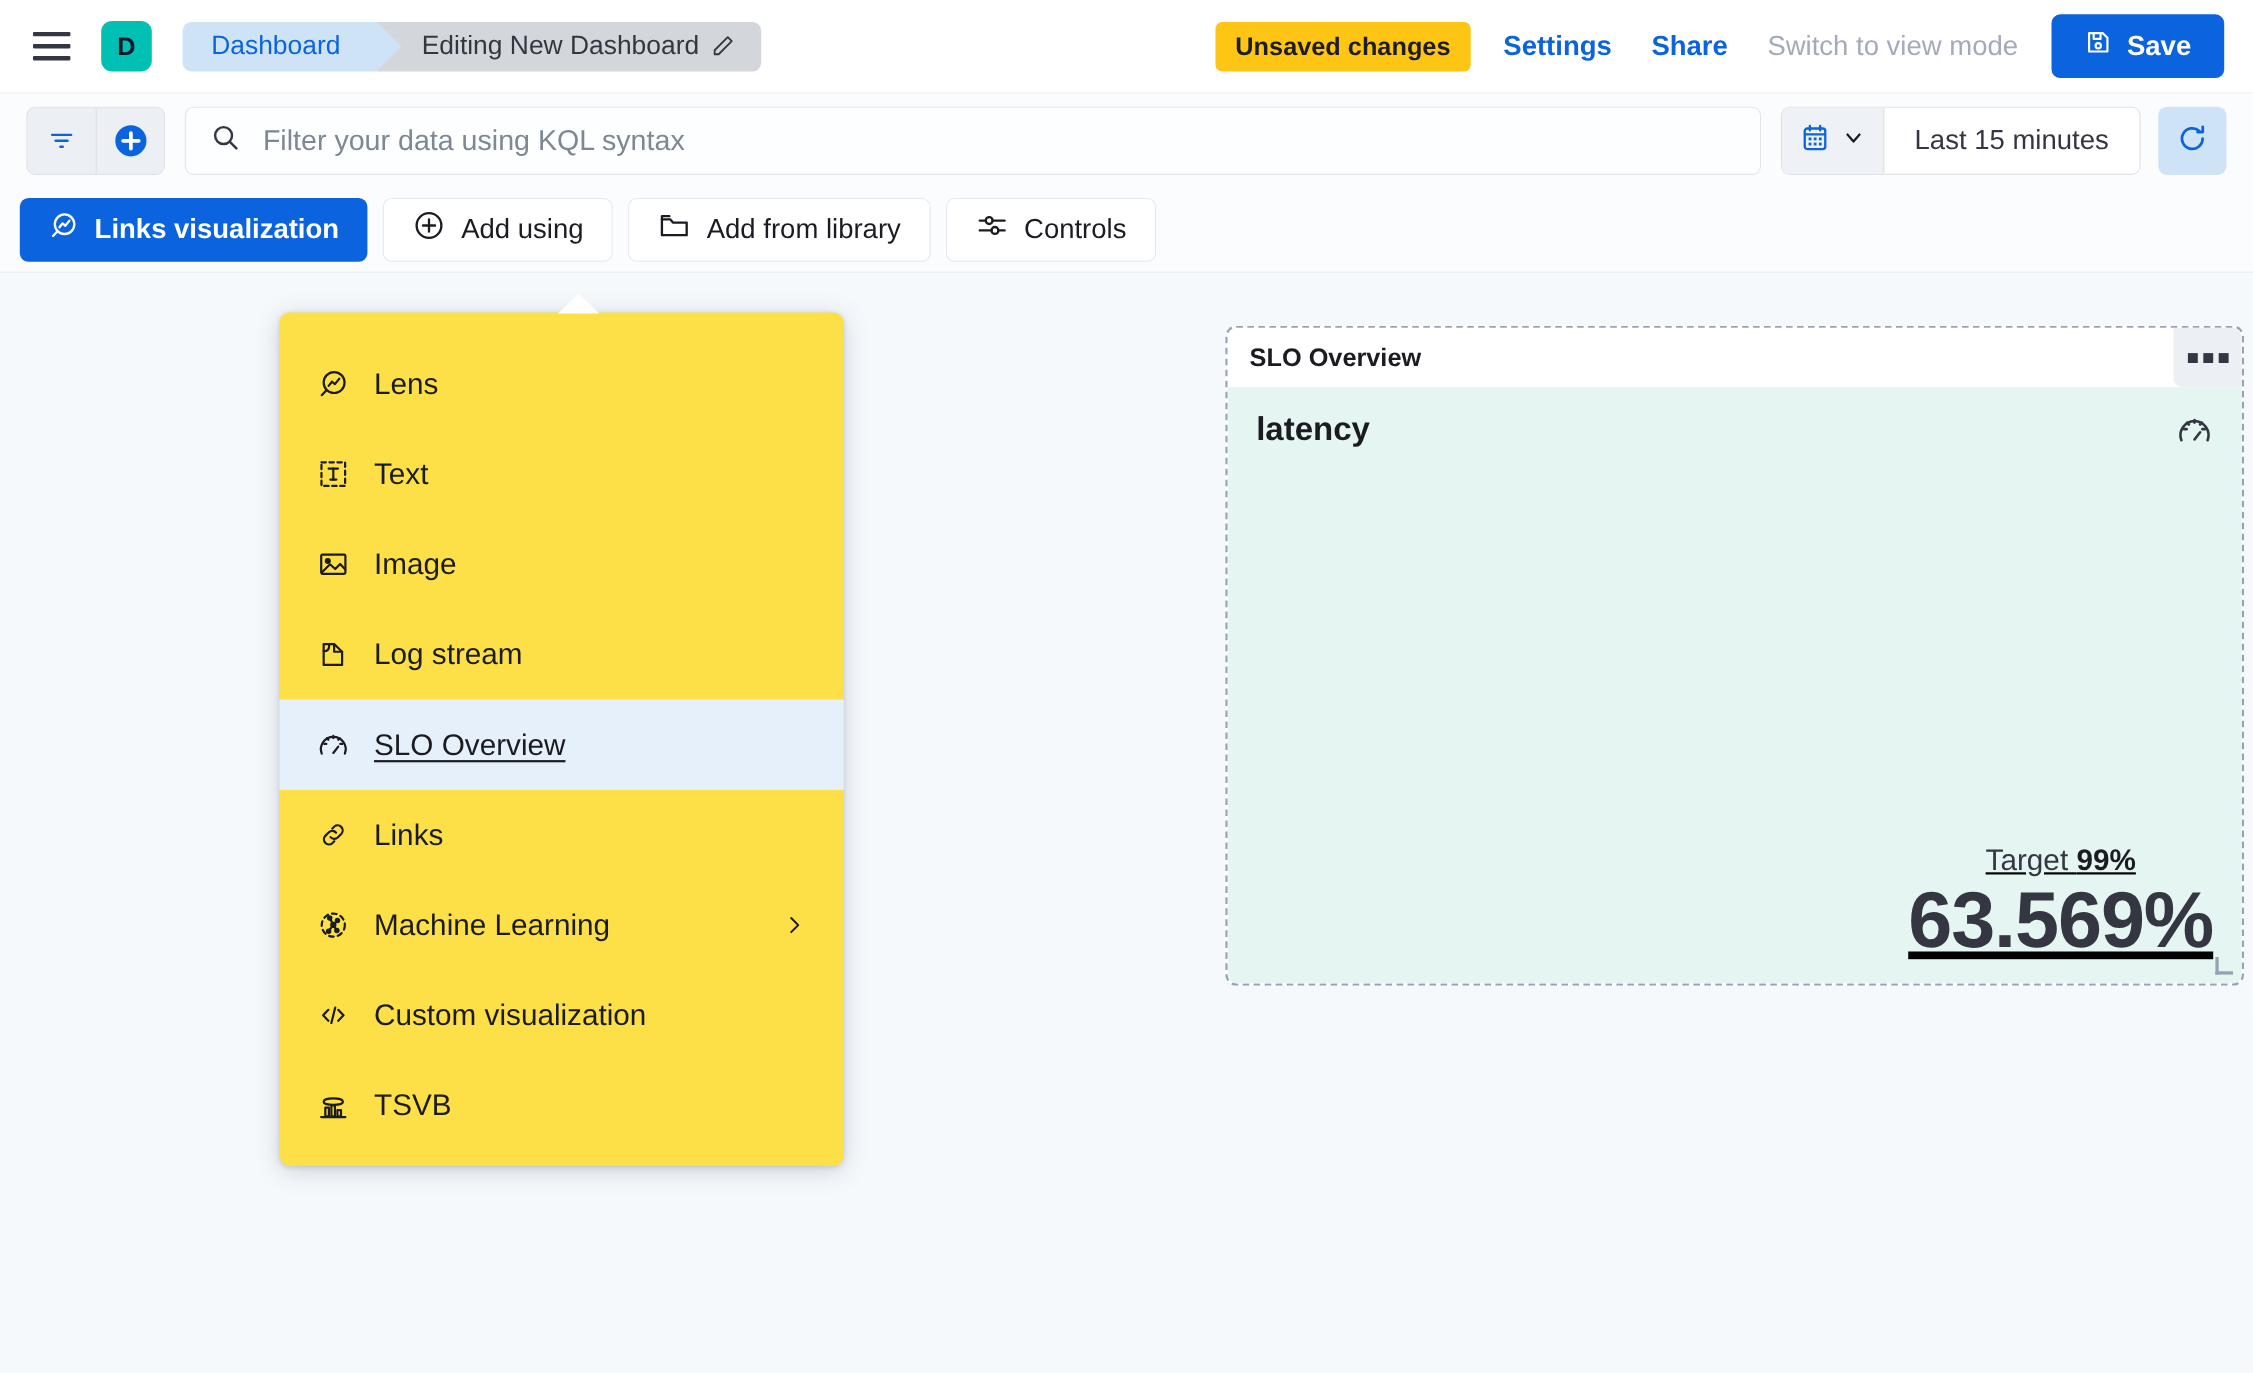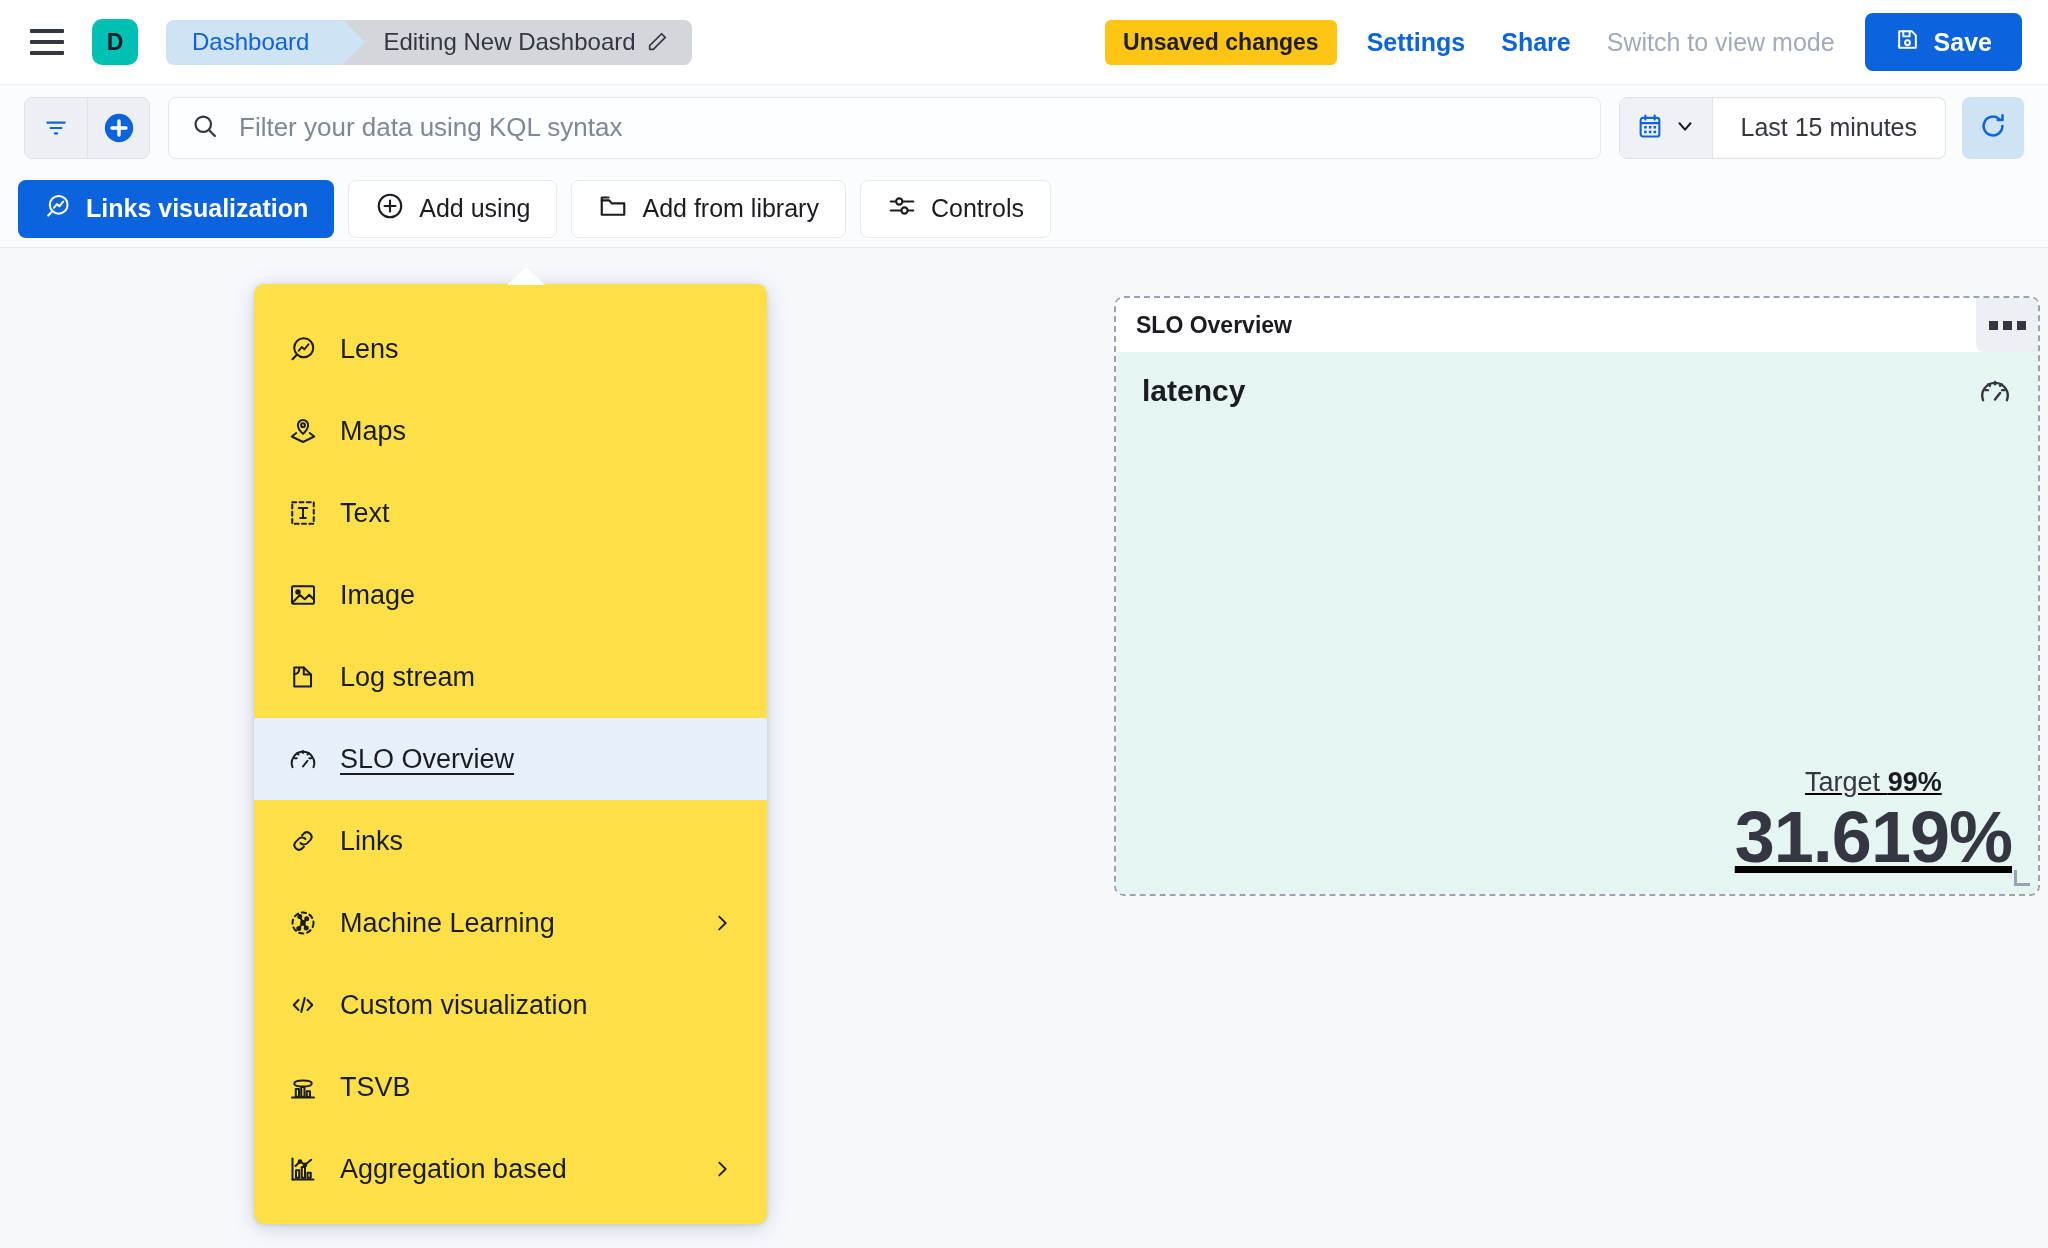--- a/index.html
+++ b/index.html
@@ -587,48 +587,38 @@
         <line x1="5.4" y1="11.4" x2="6.9" y2="11.4"></line>
         <line x1="17.1" y1="11.4" x2="18.6" y2="11.4"></line>
         <line x1="7.3" y1="7.3" x2="8.4" y2="8.4"></line>
         <line x1="16.7" y1="7.3" x2="15.6" y2="8.4"></line>
       </svg>
     </span>
     <div class="slo-footer">
       <div class="slo-target">
         <span>Target </span><b>99%</b>
       </div>
-      <div class="slo-value">31.619%</div>
+      <div class="slo-value">63.569%</div>
     </div>
     <div class="resize-handle"></div>
   </div>
 </div>
 
 <div class="popover">
   <div class="popover-arrow"></div>
   <div id="menu-list">
       <div class="menu-item">
         <span class="menu-icon">
           <svg width="30" height="30" viewBox="0 0 24 24" fill="none" stroke="#1a1c21" stroke-width="1.6" stroke-linecap="round" stroke-linejoin="round">
             <circle cx="12.6" cy="11" r="7.6"></circle>
             <line x1="7" y1="16.6" x2="3.6" y2="20.2"></line>
             <polyline points="8.6,13.4 11,10.4 13.2,12.2 16.4,8.2"></polyline>
           </svg>
         </span>
         <span class="menu-label">Lens</span>
-      </div>
-      <div class="menu-item">
-        <span class="menu-icon">
-          <svg width="30" height="30" viewBox="0 0 24 24" fill="none" stroke="#1a1c21" stroke-width="1.6" stroke-linecap="round" stroke-linejoin="round">
-            <path d="M12 3.2a4.1 4.1 0 0 1 4.1 4.1c0 3-4.1 7-4.1 7s-4.1-4-4.1-7A4.1 4.1 0 0 1 12 3.2z"></path>
-            <circle cx="12" cy="7.3" r="1.5"></circle>
-            <polyline points="6.6,13.6 3,16.4 12,20.8 21,16.4 17.4,13.6"></polyline>
-          </svg>
-        </span>
-        <span class="menu-label">Maps</span>
       </div>
       <div class="menu-item">
         <span class="menu-icon">
           <svg width="30" height="30" viewBox="0 0 24 24" fill="none" stroke="#1a1c21" stroke-width="1.6" stroke-linecap="round">
             <rect x="3.4" y="3.4" width="17.2" height="17.2" stroke-dasharray="3.2 2.6"></rect>
             <line x1="8.6" y1="8" x2="15.4" y2="8"></line>
             <line x1="12" y1="8" x2="12" y2="16"></line>
             <line x1="9.8" y1="16" x2="14.2" y2="16"></line>
           </svg>
         </span>
@@ -714,34 +704,14 @@
           <svg width="30" height="30" viewBox="0 0 24 24" fill="none" stroke="#1a1c21" stroke-width="1.6" stroke-linecap="round" stroke-linejoin="round">
             <path d="M5 9.2c0-1.5 3.1-2.4 7-2.4s7 .9 7 2.4-3.1 2.4-7 2.4-7-.9-7-2.4z"></path>
             <line x1="3.2" y1="20.4" x2="20.8" y2="20.4"></line>
             <rect x="6.2" y="13.6" width="2.6" height="6.2"></rect>
             <rect x="10.6" y="12" width="2.6" height="7.8"></rect>
             <rect x="15" y="15.4" width="2.6" height="4.4"></rect>
           </svg>
         </span>
         <span class="menu-label">TSVB</span>
       </div>
-      <div class="menu-item">
-        <span class="menu-icon">
-          <svg width="30" height="30" viewBox="0 0 24 24" fill="none" stroke="#1a1c21" stroke-width="1.6" stroke-linecap="round" stroke-linejoin="round">
-            <line x1="3.6" y1="3.6" x2="3.6" y2="20.4"></line>
-            <line x1="3.6" y1="20.4" x2="20.4" y2="20.4"></line>
-            <rect x="6.4" y="13" width="2.6" height="6"></rect>
-            <rect x="11" y="10.4" width="2.6" height="8.6"></rect>
-            <rect x="15.6" y="15" width="2.6" height="4"></rect>
-            <polyline points="6,9.6 9.6,6 13.6,8.6 18.6,4.6"></polyline>
-            <circle cx="9.6" cy="6" r="1.1" fill="#1a1c21"></circle>
-            <circle cx="13.6" cy="8.6" r="1.1" fill="#1a1c21"></circle>
-          </svg>
-        </span>
-        <span class="menu-label">Aggregation based</span>
-        <span class="menu-chevron">
-          <svg width="24" height="24" viewBox="0 0 24 24" fill="none" stroke="#1a1c21" stroke-width="2" stroke-linecap="round" stroke-linejoin="round">
-            <polyline points="9,5 16,12 9,19"></polyline>
-          </svg>
-        </span>
-      </div>
     </div>
 </div>
 
 </body></html>

